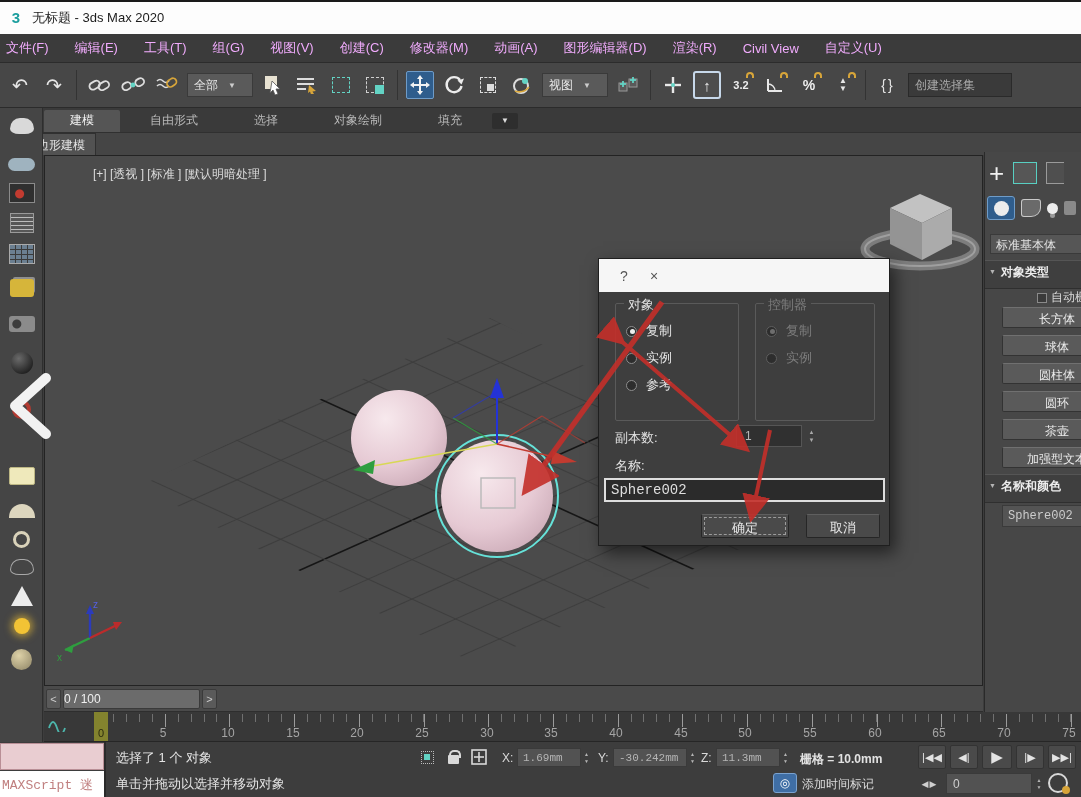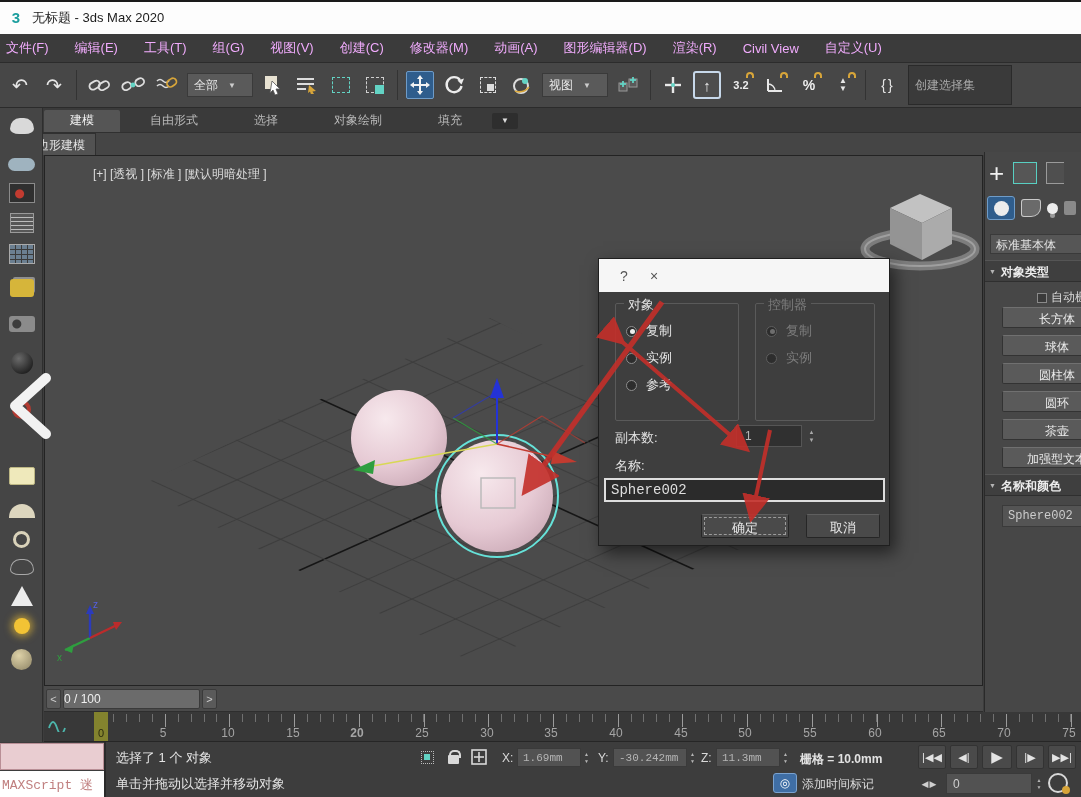--- a/index.html
+++ b/index.html
@@ -23,21 +23,21 @@
   .tsep { width:1px; height:30px; background:#333; margin:0 2px; flex:0 0 auto; }
   .tdrop { height:24px; background:#5a5a5a; border:1px solid #3a3a3a; color:#e8e8e8; font-size:12px; display:flex; align-items:center; padding:0 6px; gap:10px; flex:0 0 auto; }
   .tdrop .caret { font-size:8px; color:#ccc; }
   .ti.active { background:#2f5d8c; border:1px solid #6f9cc8; border-radius:2px; }
   .ti.framed { border:2px solid #c7d8ea; border-radius:3px; background:#4d4d4d; font-size:15px; }
   .regionbox { width:18px; height:16px; border:1.5px dashed #63d3c4; }
   .scalebox { width:16px; height:16px; border:1.5px dashed #ddd; position:relative; }
   .scalebox i { position:absolute; right:1px; bottom:1px; width:7px; height:7px; background:#ddd; }
   .snaplbl { font-size:11px; font-weight:bold; color:#eee; }
   .hook { position:absolute; right:1px; top:1px; width:8px; height:6px; border:2px solid #d7a53a; border-bottom:none; border-radius:5px 5px 0 0; }
-  .tfield { height:40px; width:104px; background:#3a3a3a; border:1px solid #2a2a2a; color:#a9a9a9; font-size:12px; display:flex; align-items:center; padding:7px 6px; flex:0 0 auto; }
+  .tfield { height:24px; width:104px; background:#3a3a3a; border:1px solid #2a2a2a; color:#a9a9a9; font-size:12px; display:flex; align-items:center; padding:7px 6px; flex:0 0 auto; }
 
   
   .ribbon { position:absolute; left:0; top:108px; width:1081px; height:47px; background:#3a3a3a; }
   .rtabs { position:absolute; left:44px; top:2px; height:22px; display:flex; gap:4px; }
   .rtab { padding:2px 26px; font-size:12px; color:#b9b9b9; }
   .rtab.active { background:#555; color:#f0f0f0; border-radius:2px 2px 0 0; }
   .rdrop { width:26px; height:16px; background:#2e2e2e; border-radius:2px; color:#ddd; font-size:8px; text-align:center; line-height:16px; margin-top:3px; }
   .rsub { position:absolute; left:0; top:24px; width:1081px; height:23px; background:#454545; border-top:1px solid #303030; }
   .rsubtab { position:absolute; left:14px; top:0; height:22px; padding:3px 10px; background:#525252; border:1px solid #303030; border-bottom:none; font-size:12px; color:#e3e3e3; }
 
@@ -75,21 +75,21 @@
   .cp-plus { font-size:26px; color:#f0f0f0; line-height:26px; }
   .cp-mod { width:24px; height:22px; border:1.5px solid #58cfc2; background:#565656; }
   .cp-part { width:18px; height:22px; border:1.5px solid #9a9a9a; border-right:none; background:#4f4f4f; }
   .cp-cats { position:absolute; left:2px; top:44px; display:flex; gap:6px; align-items:center; }
   .cp-geo { width:28px; height:24px; background:#2f5d8c; border:1px solid #6f9cc8; border-radius:3px; display:flex; align-items:center; justify-content:center; }
   .cp-geo i { width:15px; height:15px; border-radius:50%; background:#ececec; }
   .cp-shapes { width:20px; height:18px; border:1.5px solid #c9c9c9; border-radius:3px 3px 50% 3px; background:#6a6a6a; }
   .cp-bulb { width:11px; height:11px; border-radius:50%; background:#ededed; box-shadow:0 7px 0 -3px #9a9a9a; }
   .cp-campart { width:12px; height:14px; background:#8a8a8a; border-radius:2px; }
   .cp-drop { position:absolute; left:5px; top:82px; width:100px; height:20px; background:#565656; border:1px solid #3a3a3a; color:#e2e2e2; font-size:12px; padding:2px 5px; white-space:nowrap; }
-  .rollout { position:absolute; left:0; width:97px; height:22px; background:#3f3f3f; border-top:1px solid #555; border-bottom:1px solid #2f2f2f; color:#ededed; font-size:12px; font-weight:bold; padding:3px 4px 0 16px; white-space:nowrap; }
+  .rollout { position:absolute; left:0; width:97px; height:29px; background:#3f3f3f; border-top:1px solid #555; border-bottom:1px solid #2f2f2f; color:#ededed; font-size:12px; font-weight:bold; padding:3px 4px 0 16px; white-space:nowrap; }
   .rollout .tri { position:absolute; left:4px; top:7px; font-size:7px; color:#b5b5b5; font-weight:normal; }
   .cp-check { position:absolute; left:52px; top:137px; display:flex; align-items:center; gap:4px; color:#d9d9d9; font-size:12px; white-space:nowrap; }
   .cp-check i { width:10px; height:10px; background:#3a3a3a; border:1px solid #8a8a8a; }
   .cbtn { position:absolute; left:17px; width:110px; height:21px; background:#5a5a5a; border:1px solid #333; border-top-color:#707070; border-radius:2px; color:#ececec; font-size:12px; text-align:center; padding-top:3px; white-space:nowrap; }
   .cp-name { position:absolute; left:17px; top:353px; width:110px; height:22px; background:#545454; border:1px solid #3a3a3a; color:#cccccc; font-size:12px; font-family:"Liberation Mono", monospace; padding:3px 5px; white-space:nowrap; }
 
   
   .dialog { position:absolute; left:598px; top:258px; width:292px; height:288px; background:#3e3e3e; border:1px solid #1f1f1f; box-shadow:5px 7px 16px rgba(0,0,0,.55); z-index:20; }
   .dtitle { position:absolute; left:0; top:0; width:100%; height:33px; background:#f6f6f6; display:flex; align-items:center; padding:0 10px; }
   .dtitle .txt { font-size:13px; color:#1e1e1e; flex:1; }
@@ -505,21 +505,21 @@
   <div class="ruler">
     <svg class="curveicon" width="20" height="14" viewBox="0 0 20 14">
         <path d="M1 10 q4 -12 8 0 t8 0" fill="none" stroke="#4db6ac" stroke-width="1.8"></path>
       </svg>
     <div class="ticksminor"></div>
     <div class="ticksmajor"></div>
     <div class="marker0">0</div>
     <span class="rlab" style="left:107px;">5</span>
     <span class="rlab" style="left:172px;">10</span>
     <span class="rlab" style="left:237px;">15</span>
-    <span class="rlab" style="left:301px;font-weight:bold;">20</span>
+    <span class="rlab" style="left:301px;">20</span>
     <span class="rlab" style="left:366px;">25</span>
     <span class="rlab" style="left:431px;">30</span>
     <span class="rlab" style="left:495px;">35</span>
     <span class="rlab" style="left:560px;">40</span>
     <span class="rlab" style="left:625px;">45</span>
     <span class="rlab" style="left:689px;">50</span>
     <span class="rlab" style="left:754px;">55</span>
     <span class="rlab" style="left:819px;">60</span>
     <span class="rlab" style="left:883px;">65</span>
     <span class="rlab" style="left:948px;">70</span>

